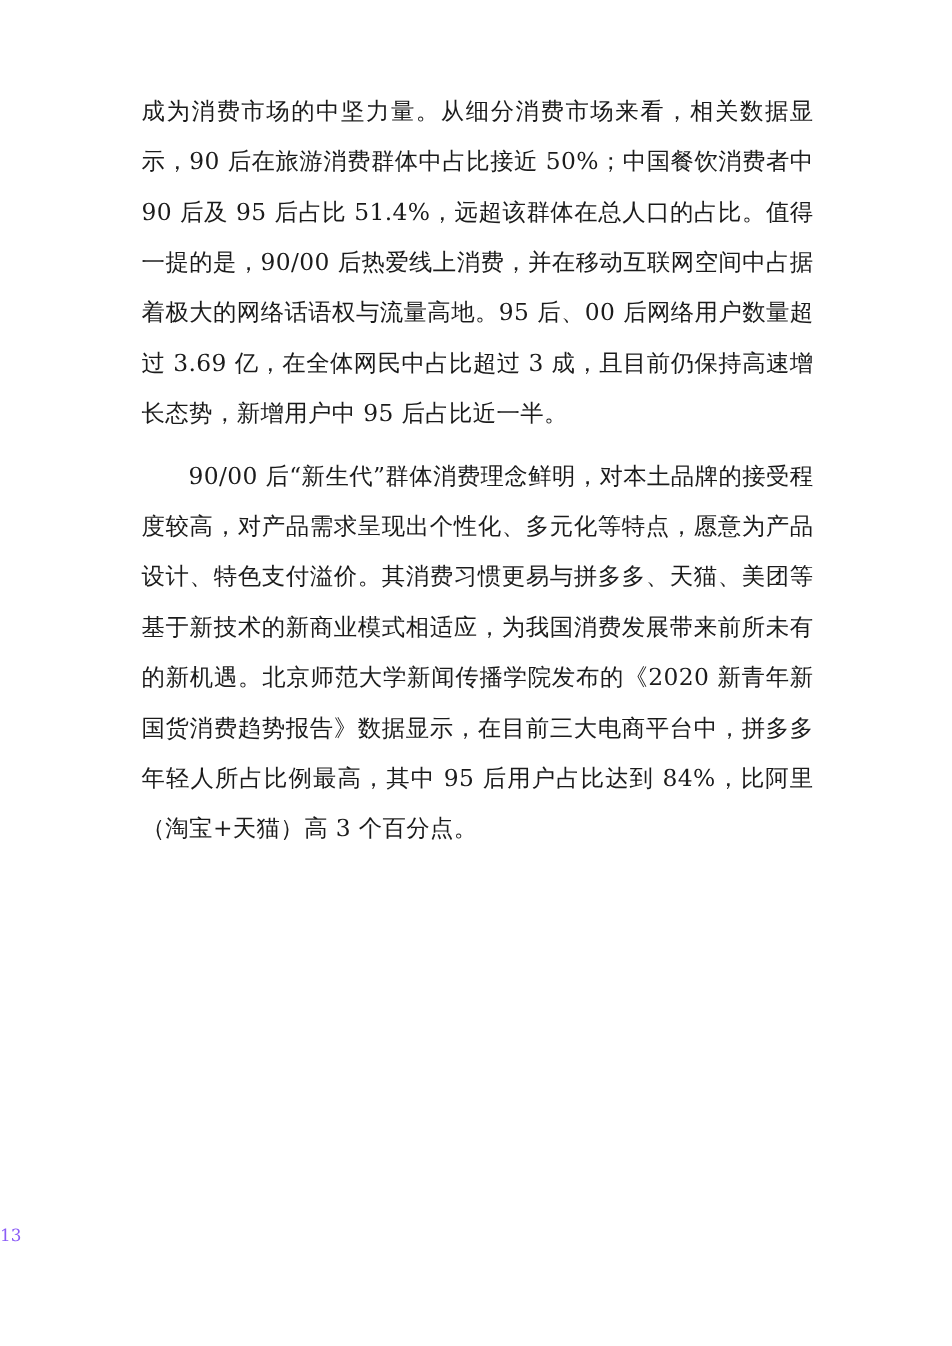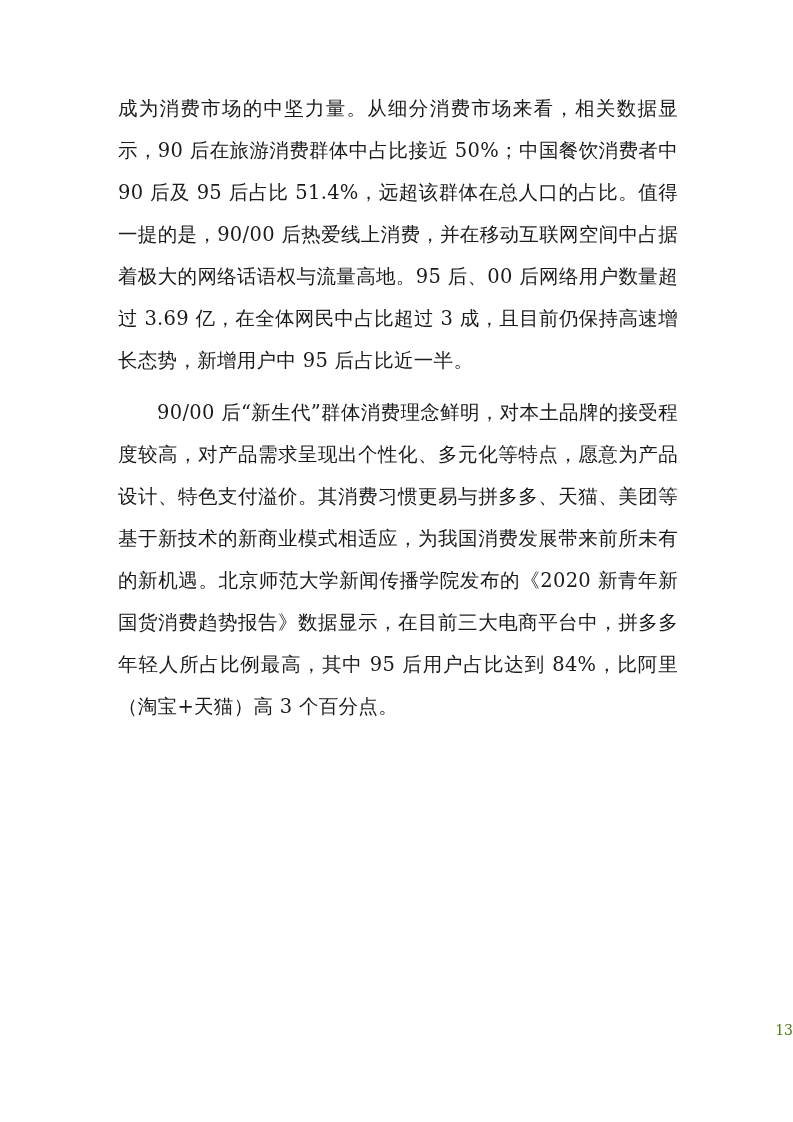--- a/index.html
+++ b/index.html
@@ -12,21 +12,21 @@
     width: 793px;
     height: 1122px;
     background: #ffffff;
     margin: 0 auto;
     overflow: hidden;
     box-sizing: border-box;
   }
   .content {
     position: absolute;
     left: 118px;
-    top: 88px;
+    top: 72px;
     width: 560px;
   }
   .para {
     font-family: "DejaVu Serif", "Liberation Serif", serif;
     font-size: 19.5px;
     line-height: 42px;
     color: #1b1b1b;
     text-align: justify;
     text-justify: inter-character;
     letter-spacing: 0.3px;
@@ -37,24 +37,24 @@
     margin-top: 10px;
   }
   .indent {
     text-indent: 2em;
   }
   .page-number {
     position: absolute;
     left: 0;
     right: 0;
     top: 1022px;
-    text-align: right;
+    text-align: left;
     font-family: "DejaVu Serif", "Liberation Serif", serif;
     font-size: 14px;
-    color: #4d7c0f;
+    color: #8b5cf6;
   }
 </style>
 </head>
 <body>
 
 <div class="page">
   <div class="content">
     <p class="para">成为消费市场的中坚力量。从细分消费市场来看，相关数据显示，90 后在旅游消费群体中占比接近 50%；中国餐饮消费者中 90 后及 95 后占比 51.4%，远超该群体在总人口的占比。值得一提的是，90/00 后热爱线上消费，并在移动互联网空间中占据着极大的网络话语权与流量高地。95 后、00 后网络用户数量超过 3.69 亿，在全体网民中占比超过 3 成，且目前仍保持高速增长态势，新增用户中 95 后占比近一半。</p>
     <p class="para indent">90/00 后“新生代”群体消费理念鲜明，对本土品牌的接受程度较高，对产品需求呈现出个性化、多元化等特点，愿意为产品设计、特色支付溢价。其消费习惯更易与拼多多、天猫、美团等基于新技术的新商业模式相适应，为我国消费发展带来前所未有的新机遇。北京师范大学新闻传播学院发布的《2020 新青年新国货消费趋势报告》数据显示，在目前三大电商平台中，拼多多年轻人所占比例最高，其中 95 后用户占比达到 84%，比阿里（淘宝+天猫）高 3 个百分点。</p>
   </div>

